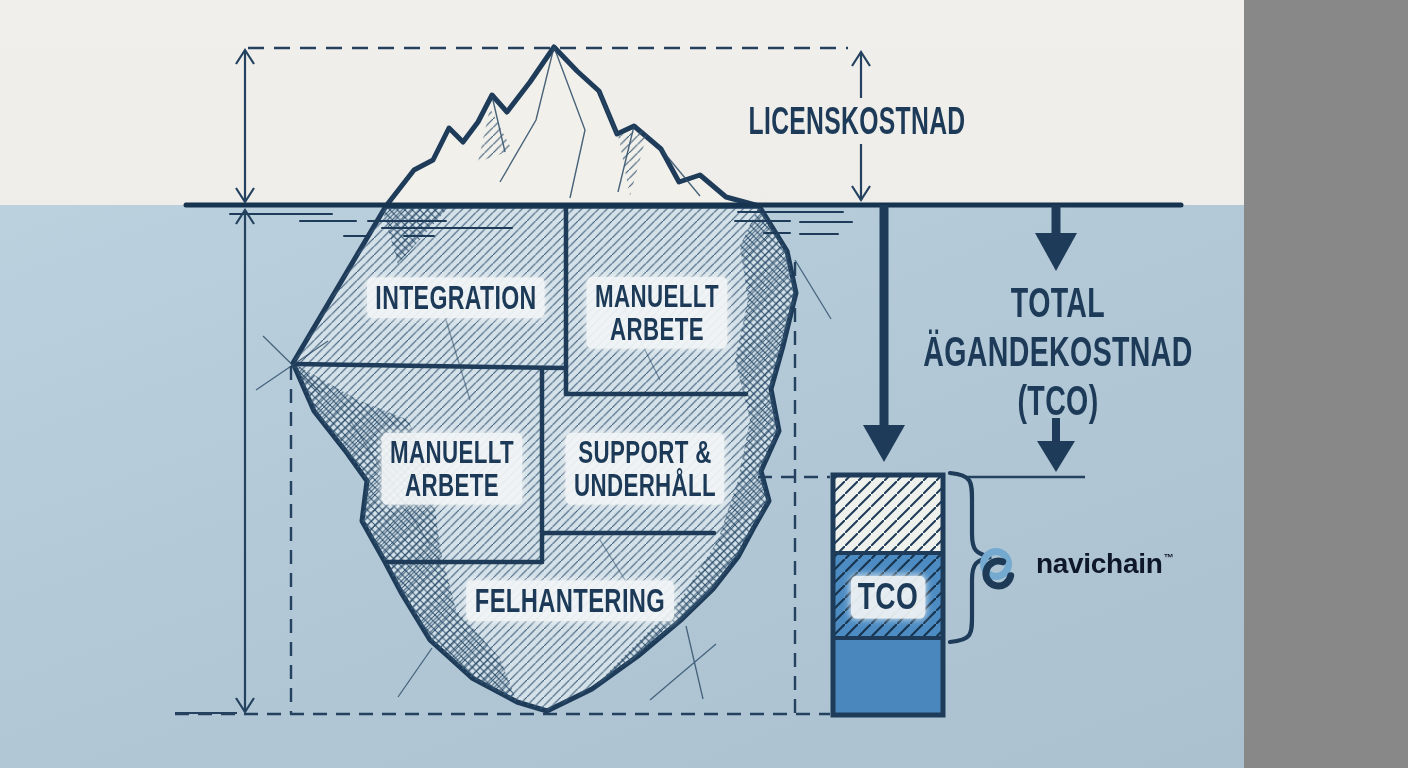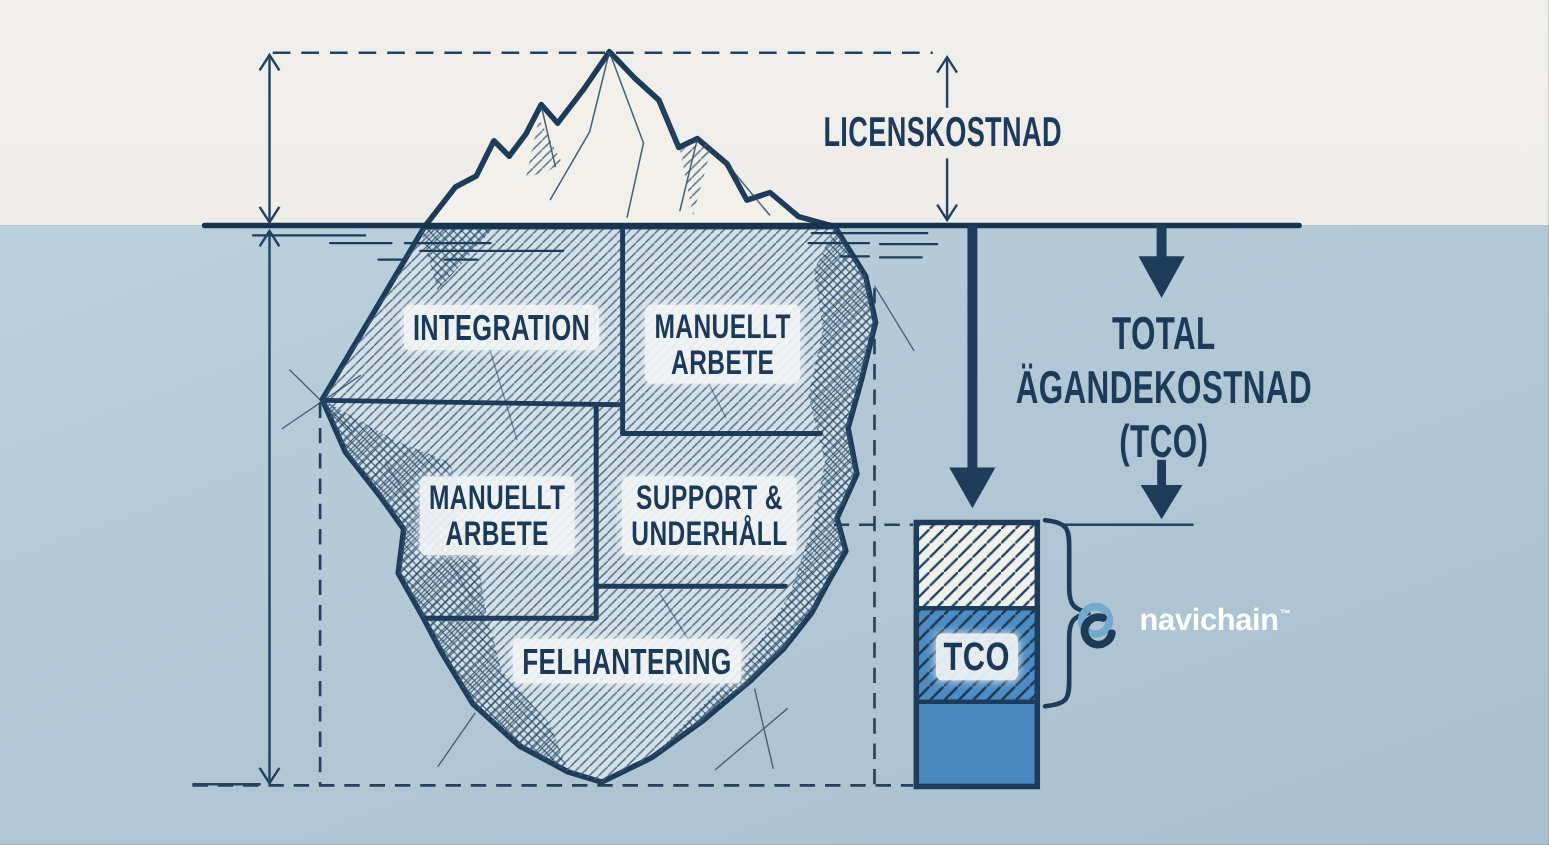--- a/index.html
+++ b/index.html
@@ -1,33 +1,33 @@
 <!DOCTYPE html>
 <html><head>
 <meta charset="utf-8">
 <style>
   html,body{margin:0;padding:0;background:#888;}
   .stage{
-    position:relative;width:1408px;height:768px;overflow:hidden;
+    position:relative;width:1244px;height:768px;overflow:hidden;
     font-family:"Liberation Sans","DejaVu Sans",sans-serif;
   }
   .sky{position:absolute;left:0;top:0;width:1408px;height:205px;
     background:linear-gradient(180deg,#f0efec 0%,#eeede9 100%);}
   .water{position:absolute;left:0;top:205px;width:1408px;height:563px;
     background:linear-gradient(160deg,#bcd1de 0%,#b2c8d6 45%,#aac0cf 100%);}
   svg.art{position:absolute;left:0;top:0;}
   .lbl{
     position:absolute;font-weight:700;color:#1c3a57;text-align:center;
     white-space:nowrap;line-height:1.07;letter-spacing:.5px;
     background:rgba(241,244,245,.93);border-radius:7px;padding:3px 12px;
     box-shadow:0 0 9px rgba(241,244,245,.85);
     transform:translate(-50%,-50%) scaleX(var(--sx,.72));
   }
   .lbl.plain{background:none;box-shadow:none;color:#1d3b58;}
-  .logo{position:absolute;transform:translateY(-50%);color:#ffffff;
+  .logo{position:absolute;transform:translateY(-50%);color:#0f172a;
     font-weight:700;font-size:28px;letter-spacing:-.3px;white-space:nowrap;}
   .logo .tm{font-size:10px;font-weight:700;position:relative;top:-12px;left:1px;}
 </style>
 </head>
 <body>
 
 <div class="stage">
   <div class="sky"></div>
   <div class="water"></div>
 

